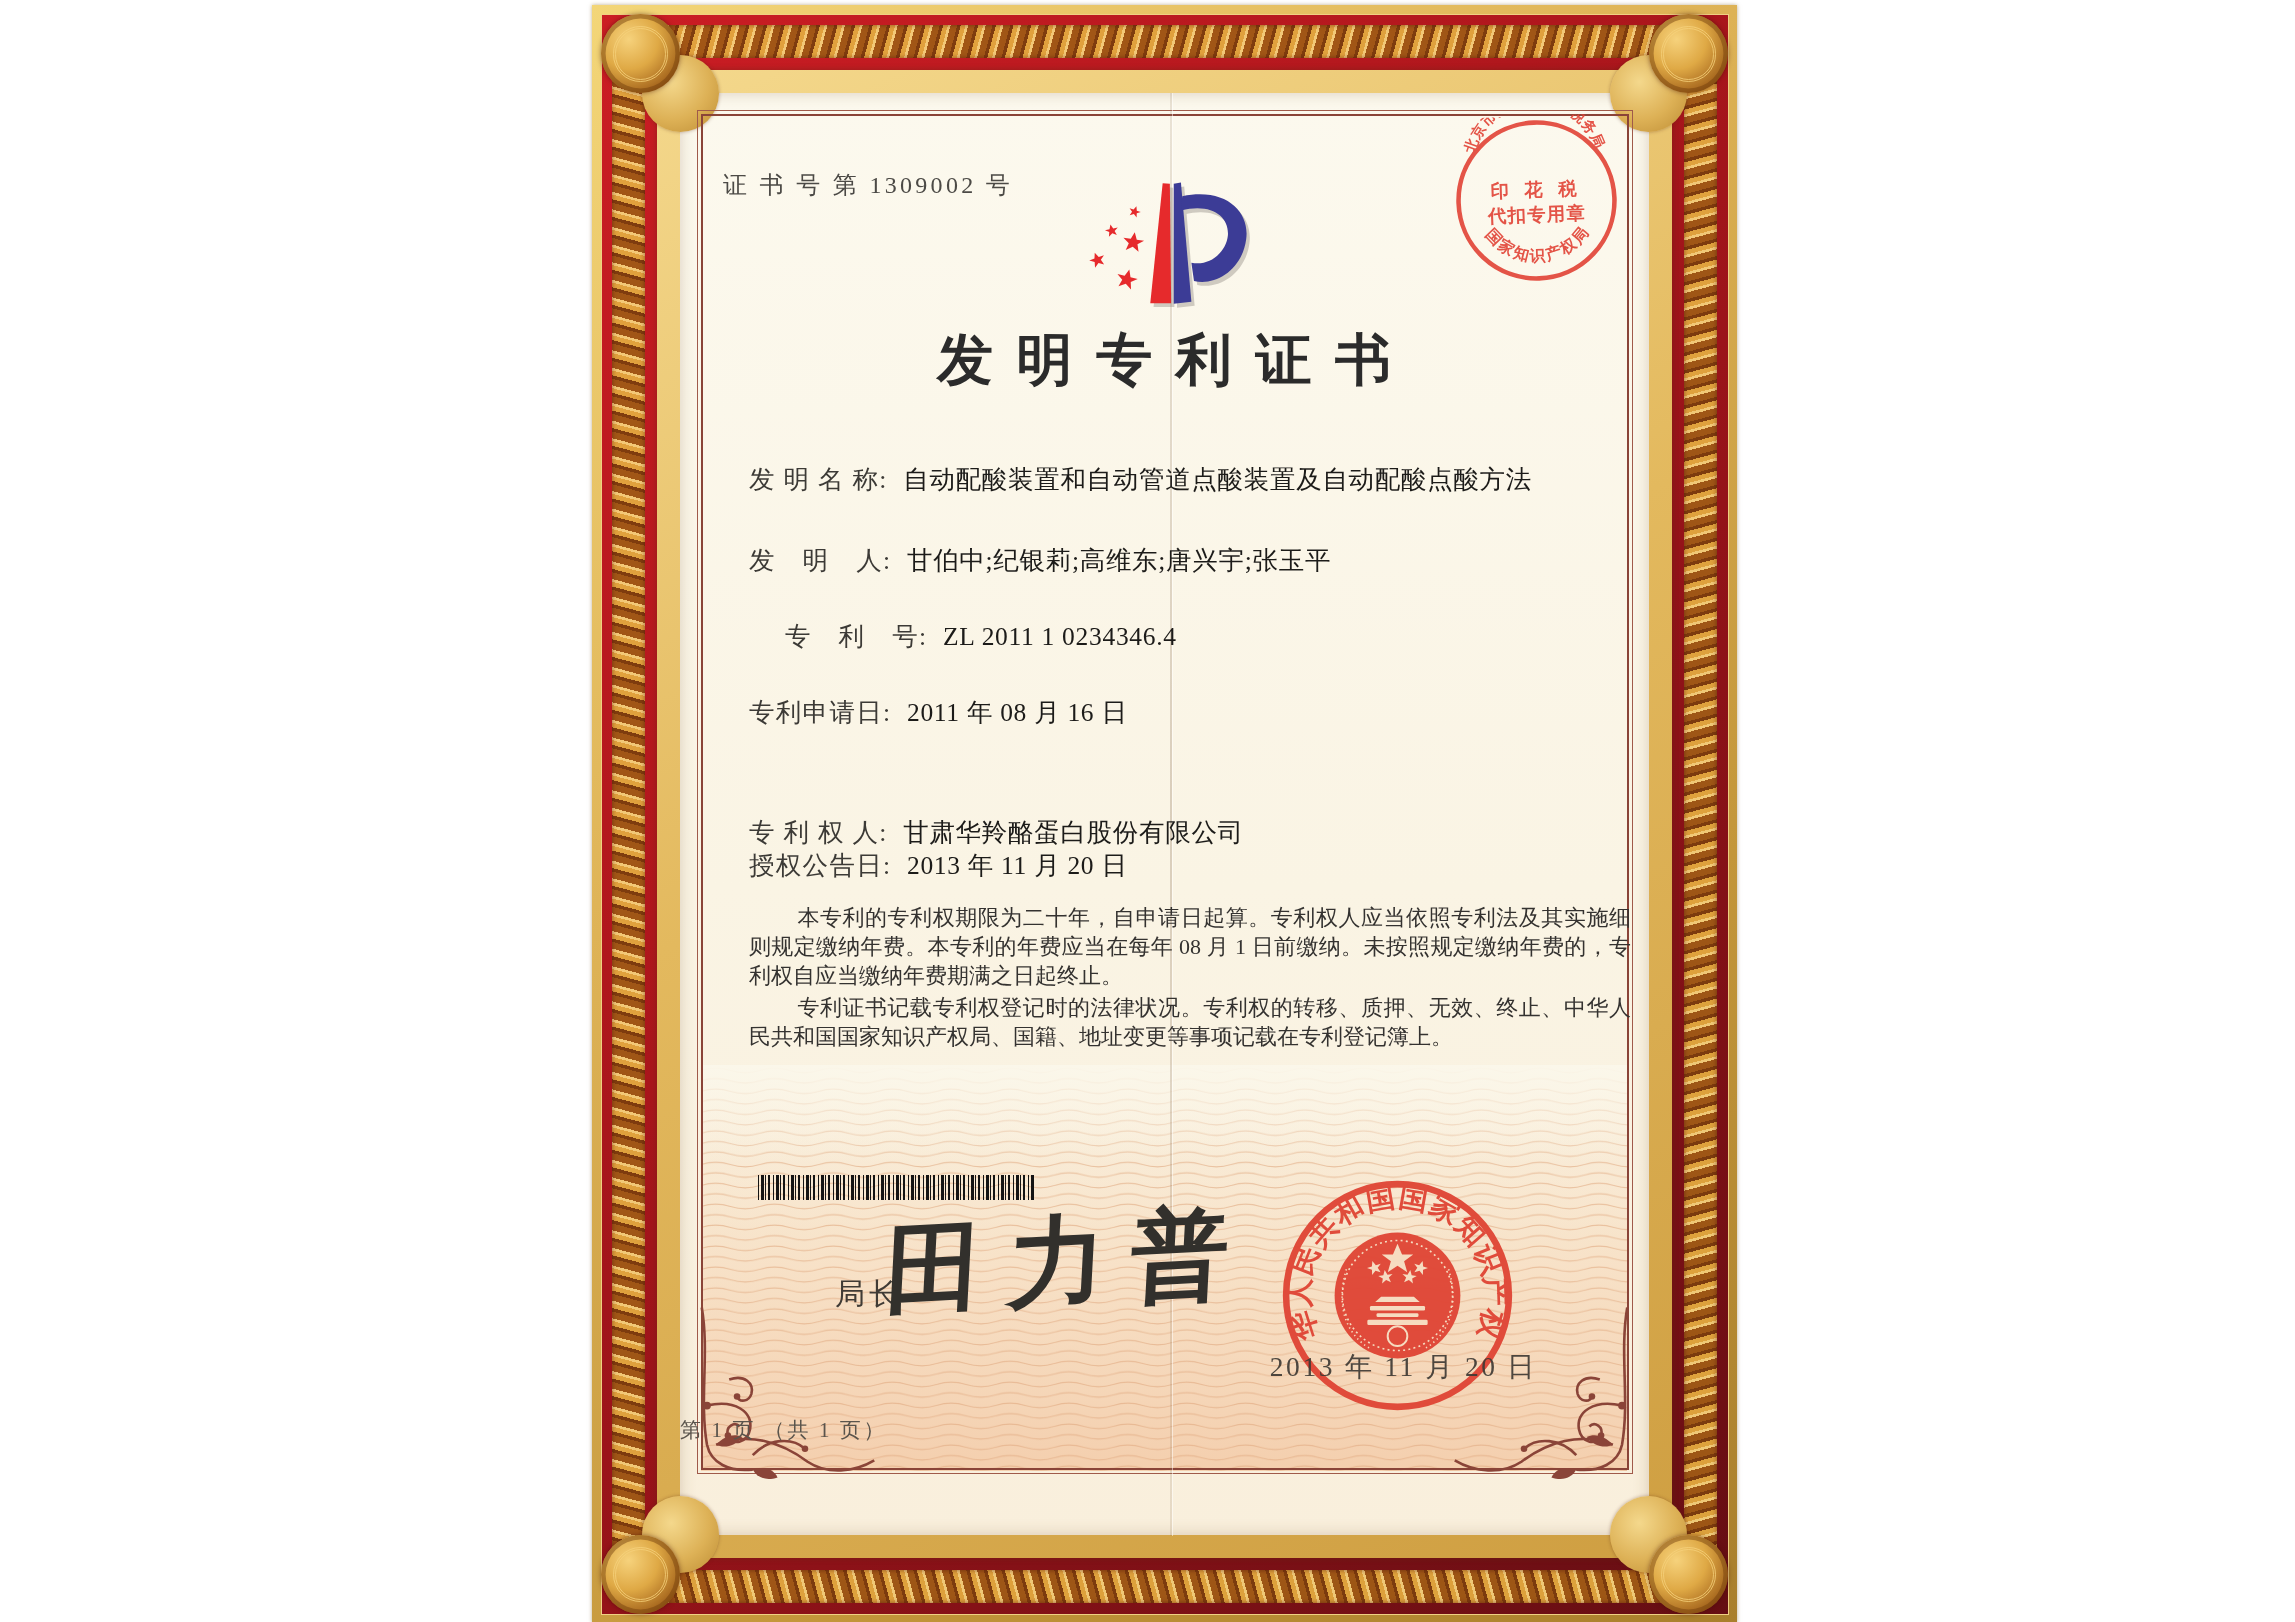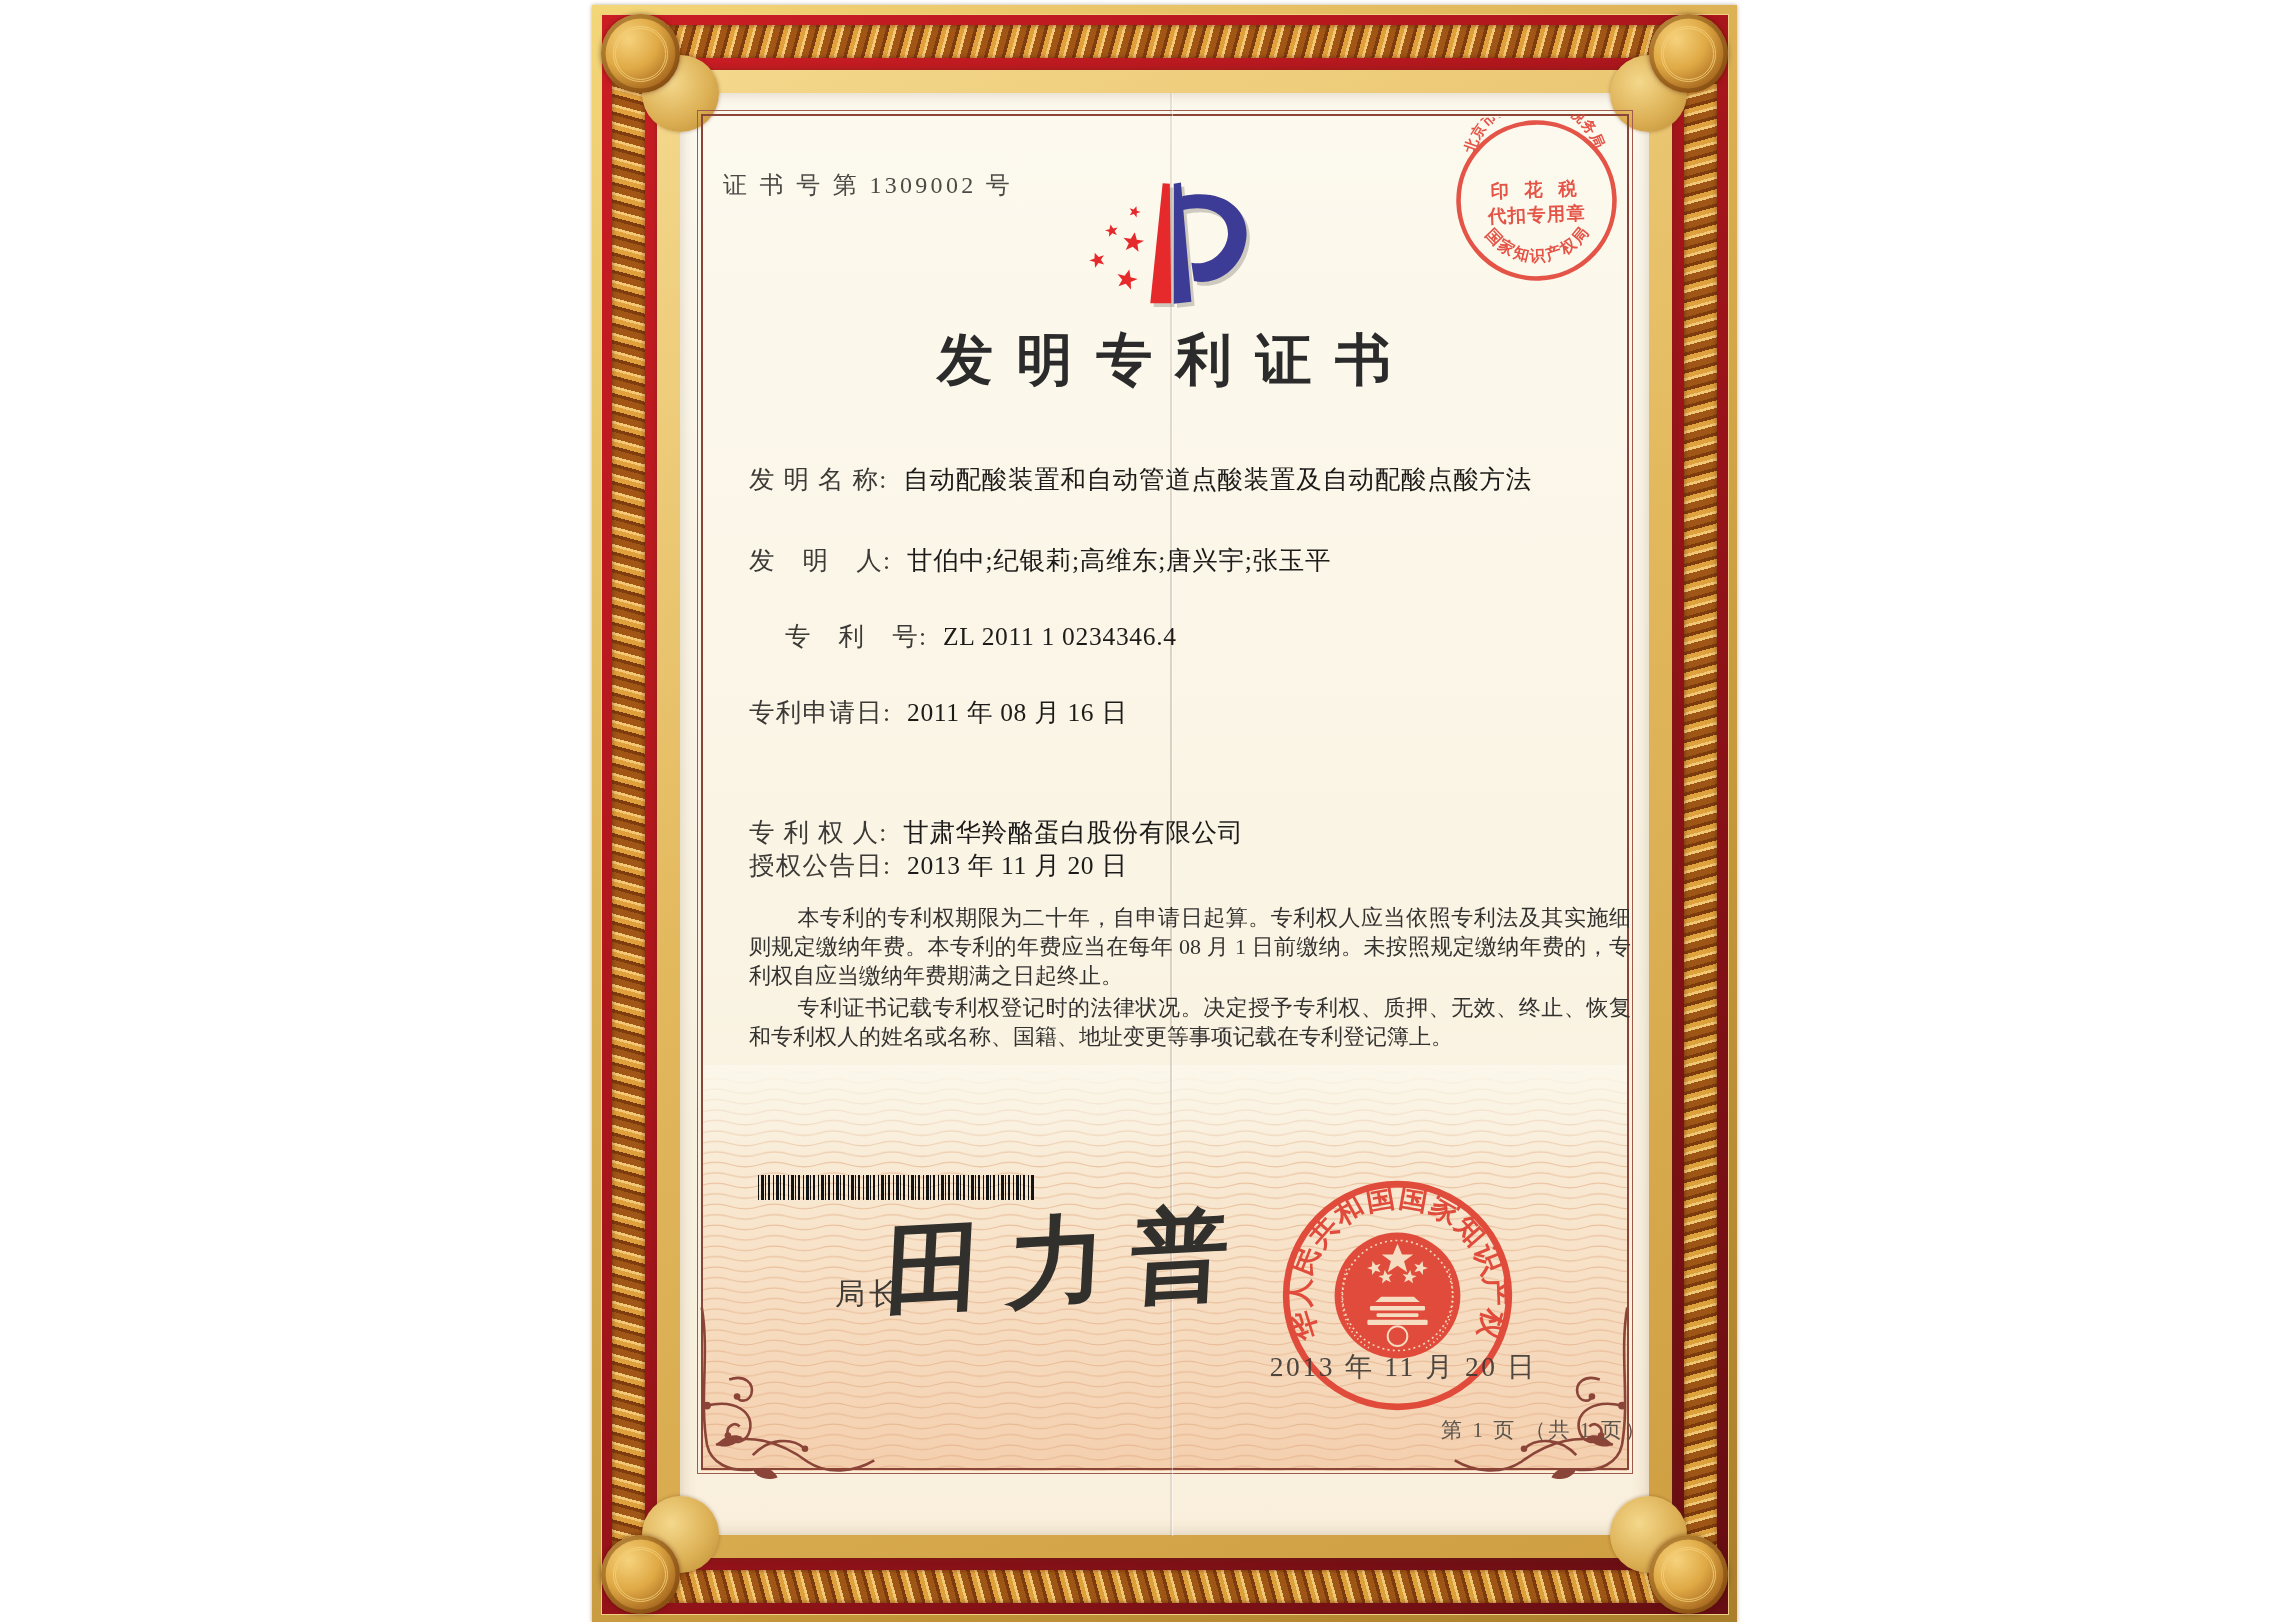--- a/index.html
+++ b/index.html
@@ -65,21 +65,21 @@
   .paras{position:absolute;left:157px;top:898px;width:882px;font-size:22px;line-height:29px;color:#343230;text-align:justify;}
   .paras p{margin:0 0 3.3px 0;text-indent:2.2em;}
   .barcode{position:absolute;left:166px;top:1170px;width:277px;height:25px;
      background:repeating-linear-gradient(90deg,#141414 0 1.3px,rgba(0,0,0,0) 1.3px 2.6px,#141414 2.6px 5.9px,rgba(0,0,0,0) 5.9px 7.2px,#141414 7.2px 7.9px,rgba(0,0,0,0) 7.9px 10.5px,#141414 10.5px 12.4px,rgba(0,0,0,0) 12.4px 15px);}
   .sig-label{position:absolute;left:243px;top:1269px;font-size:30px;color:#403b35;letter-spacing:3.9px;}
   .signature{position:absolute;left:293px;top:1192px;font-size:98px;color:#32302c;
      letter-spacing:25px;transform:rotate(-3deg) skewX(-6deg);font-weight:bold;white-space:nowrap;}
   .seal{position:absolute;left:681px;top:1166px;width:249px;height:249px;z-index:6;opacity:.96;}
   .seal-date{position:absolute;left:661px;top:1344px;width:301px;text-align:center;z-index:7;
      font-size:27.5px;letter-spacing:2.6px;color:rgba(62,58,52,.92);}
-  .footer{position:absolute;left:88px;top:1411px;width:968px;text-align:right;
+  .footer{position:absolute;left:88px;top:1411px;width:968px;text-align:left;
      font-size:21px;letter-spacing:2.6px;color:#5a544c;}
   .taxstamp{position:absolute;left:860px;top:111px;width:169px;height:169px;z-index:8;opacity:.92;
      transform:rotate(-2deg);}
 </style>
 </head>
 <body>
 
 <div class="stage">
   <div class="cert">
 
@@ -204,21 +204,21 @@
         <span class="lab">专 利 权 人:</span>
         <span class="val">甘肃华羚酪蛋白股份有限公司</span>
       </div>
       <div class="frow" style="top:843px;">
         <span class="lab">授权公告日:</span>
         <span class="val">2013 年 11 月 20 日</span>
       </div>
 
       <div class="paras">
         <p>本专利的专利权期限为二十年，自申请日起算。专利权人应当依照专利法及其实施细则规定缴纳年费。本专利的年费应当在每年 08 月 1 日前缴纳。未按照规定缴纳年费的，专利权自应当缴纳年费期满之日起终止。</p>
-        <p>专利证书记载专利权登记时的法律状况。决定授予专利权、质押、无效、终止、恢复和专利权人的姓名或名称、国籍、地址变更等事项记载在专利登记簿上。</p>
+        <p>专利证书记载专利权登记时的法律状况。专利权的转移、质押、无效、终止、中华人民共和国国家知识产权局、国籍、地址变更等事项记载在专利登记簿上。</p>
       </div>
 
       <div class="barcode"></div>
 
       <div class="sig-label">局长</div>
       <div class="signature">田力普</div>
 
       <div class="footer">第 1 页 （共 1 页）</div>
     </div>
 

